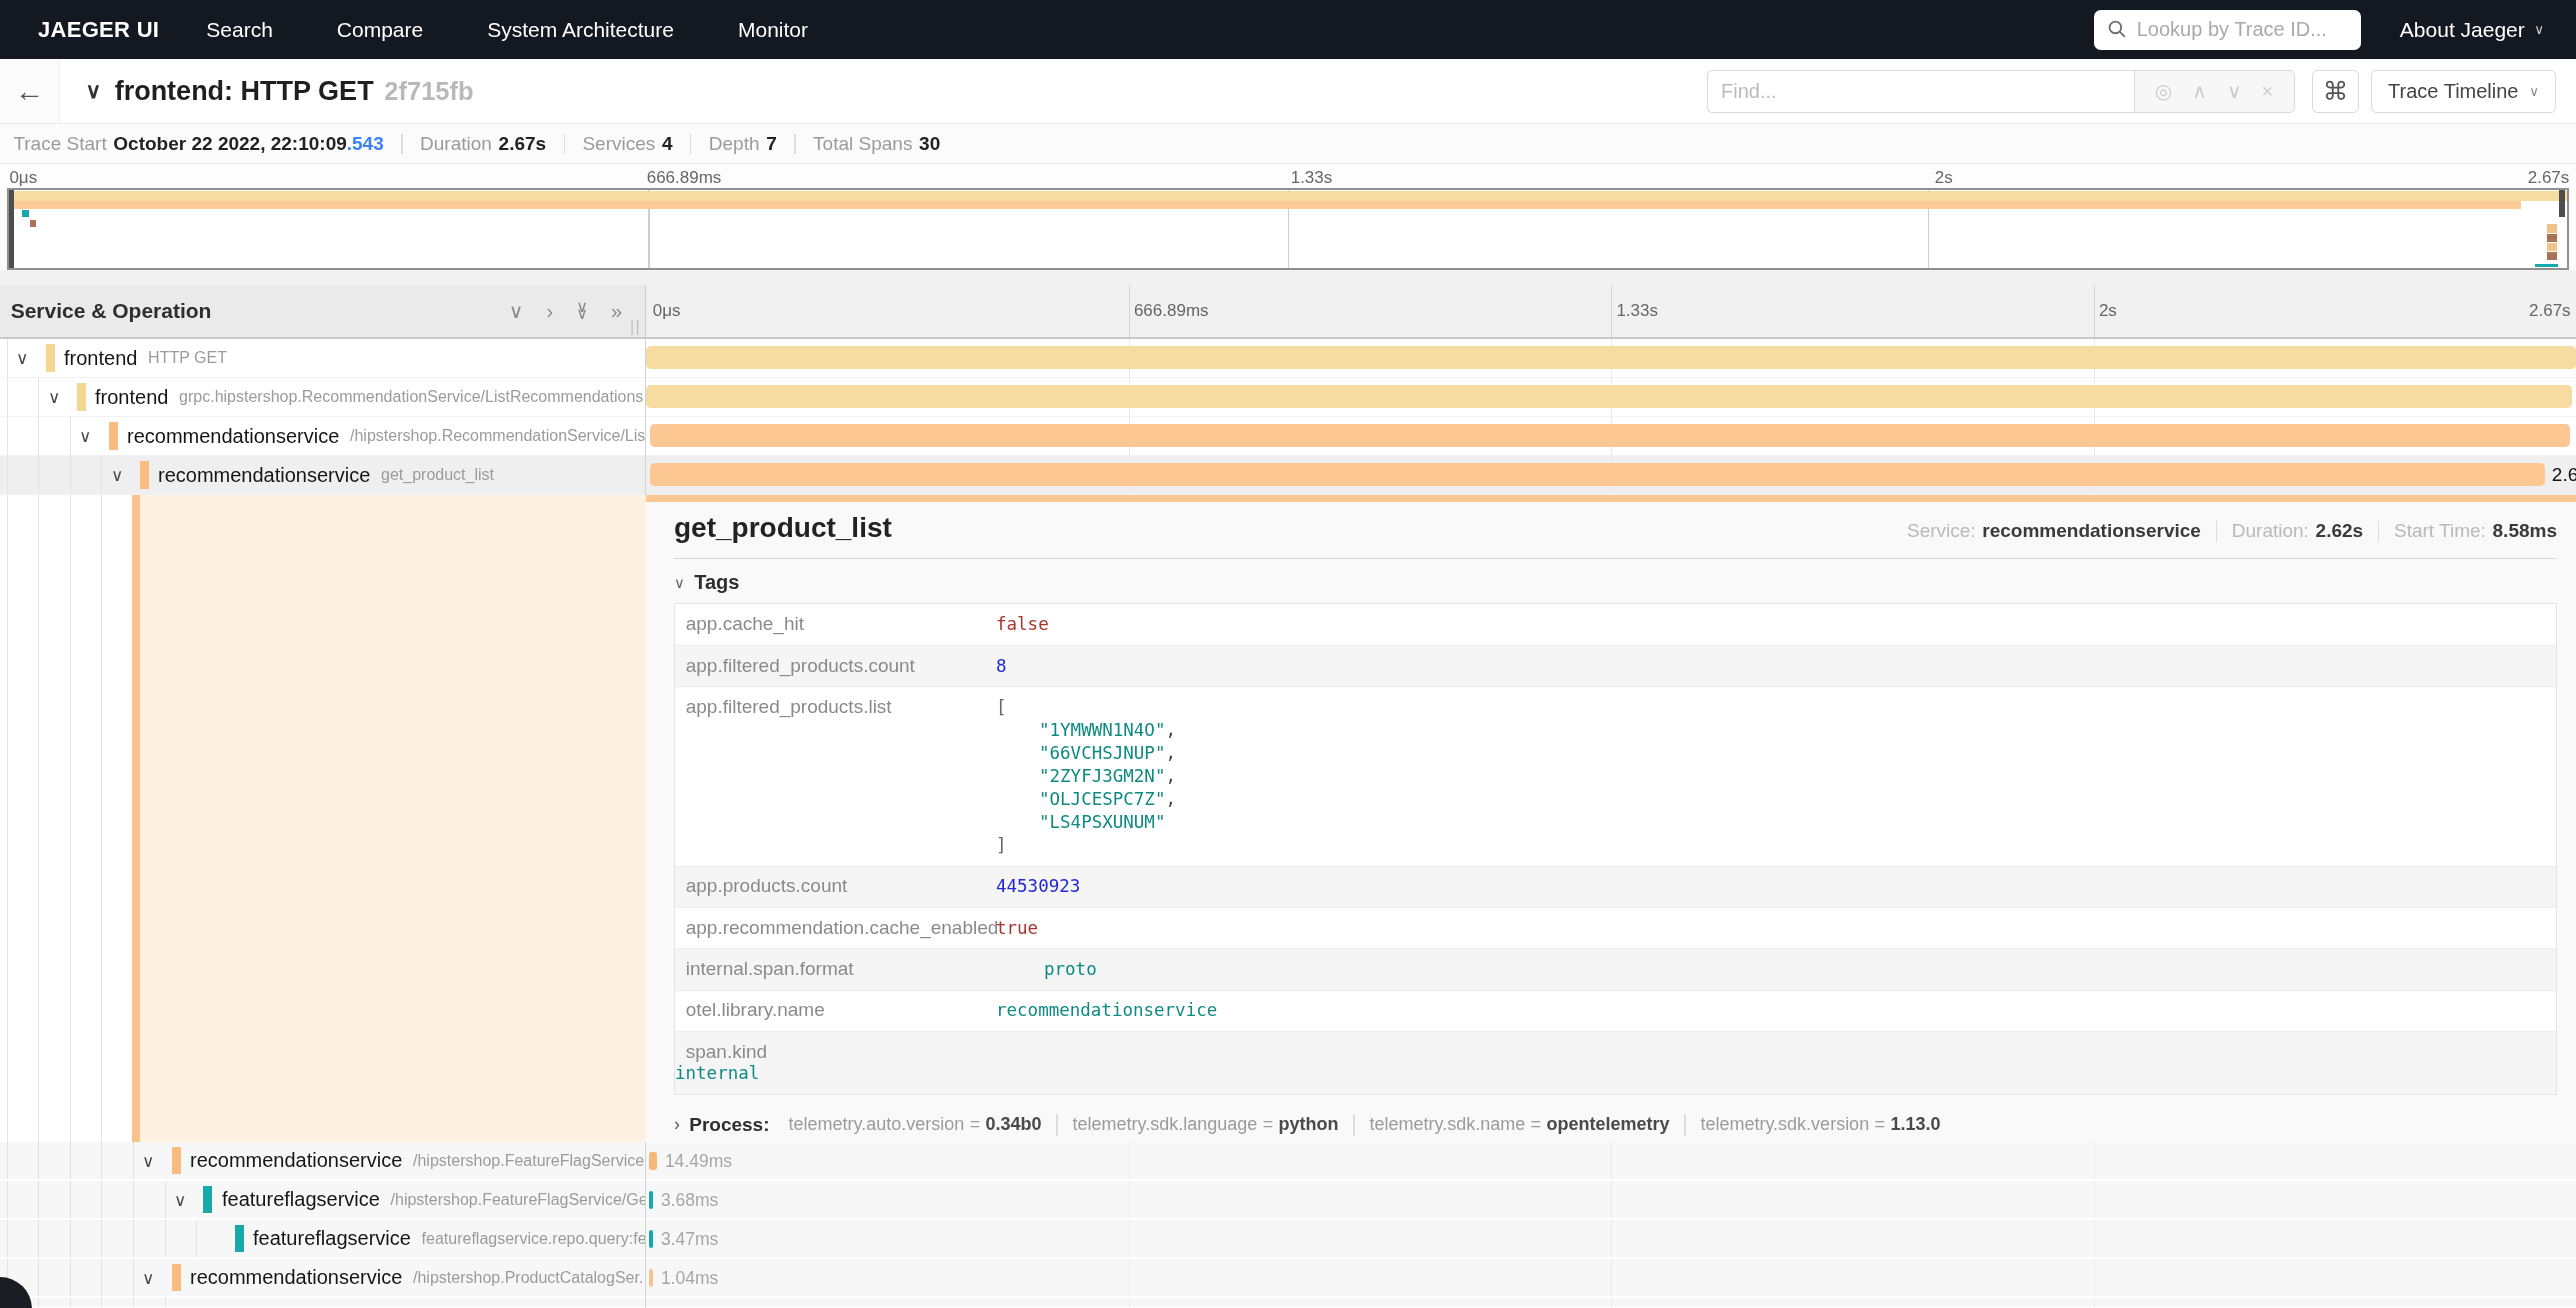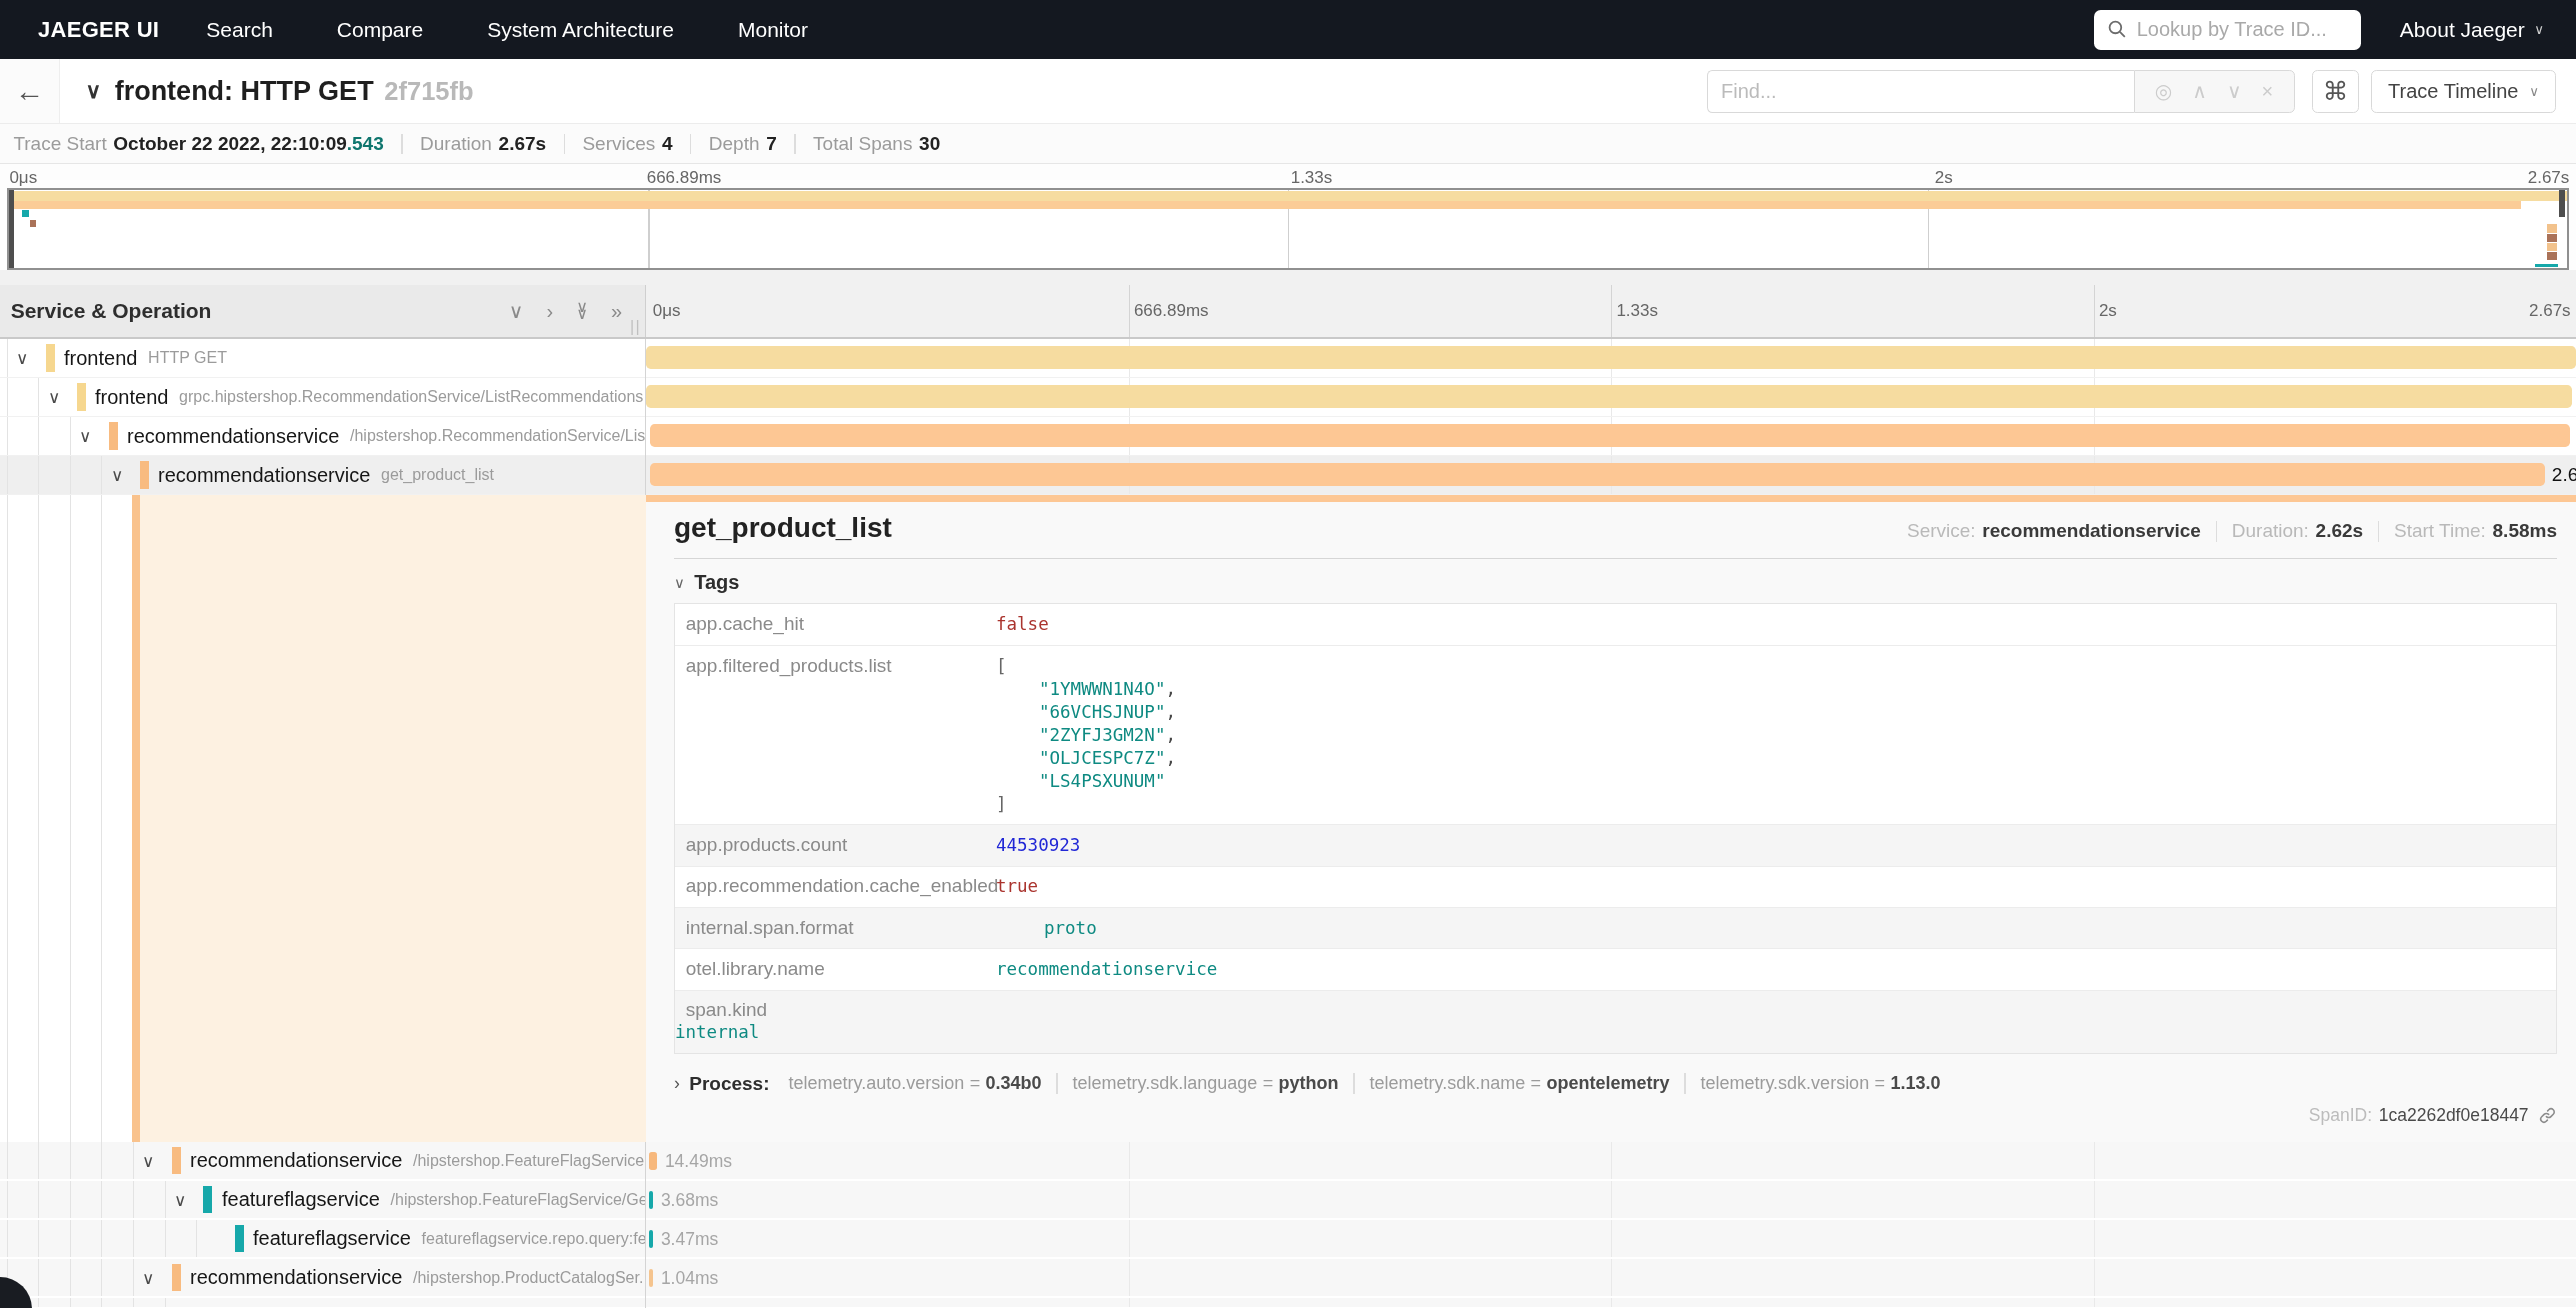--- a/index.html
+++ b/index.html
@@ -33,21 +33,21 @@
     display:flex; align-items:center; justify-content:center; font-size:25.5px; color:#555; background:#fff; }
   .selector { height:43px; border:1.3px solid #d9d9d9; border-radius:5.4px; margin-left:12px; padding:0 16px;
     display:flex; align-items:center; gap:10.7px; font-size:20px; color:#444; background:#fff; }
   .selector .chev { font-size:13.4px; color:#888; }
 
   
   .summary { height:40px; background:#fbfbfb; border-bottom:1.3px solid #e6e6e6;
     display:flex; align-items:center; padding-left:13.4px; font-size:19px; }
   .s-label { color:#9b9b9b; }
   .s-val { color:#222; font-weight:700; margin-left:6.7px; }
-  .s-ms { color:#0f766e; font-weight:700; }
+  .s-ms { color:#3b82f6; font-weight:700; }
   .s-div { width:1.3px; height:20px; background:#ddd; margin:0 17.5px; }
 
   
   .minimap { position:relative; height:121px; background:#fdfdfd; }
   .mm-ticks { position:relative; height:24px; font-size:17px; color:#666; }
   .mm-ticks span { position:absolute; top:4px; white-space:nowrap; }
   .mm-canvas { position:absolute; left:6.7px; right:6.7px; top:24px; height:82px; background:#fff;
     border:2px solid #909090; }
   .mm-grid { position:absolute; top:0; bottom:0; width:1.3px; background:#cfcfcf; }
   .mm-bar { position:absolute; }
@@ -359,20 +359,24 @@
       <div class="d-hr"></div>
       <div class="tags-head">
         <span class="tags-chev">∨</span>
         <span class="tags-title">Tags</span>
       </div>
       <div class="tag-table" id="tag-rows">
           <div class="tag-row">
             <div class="tag-key">app.cache_hit</div>
             <div class="tag-val" style="color: rgb(170, 52, 46);">false</div>
           </div>
+          <div class="tag-row alt">
+            <div class="tag-key">app.filtered_products.count</div>
+            <div class="tag-val" style="color: rgb(33, 39, 214);">8</div>
+          </div>
           <div class="tag-row">
             <div class="tag-key">app.filtered_products.list</div>
             <div class="tag-val">
               <div style="color: rgb(102, 102, 102);">[</div>
               <div class="indent"><span style="color: rgb(14, 138, 130);">"1YMWWN1N4O"</span><span style="color: rgb(68, 68, 68);">,</span></div>
               <div class="indent"><span style="color: rgb(14, 138, 130);">"66VCHSJNUP"</span><span style="color: rgb(68, 68, 68);">,</span></div>
               <div class="indent"><span style="color: rgb(14, 138, 130);">"2ZYFJ3GM2N"</span><span style="color: rgb(68, 68, 68);">,</span></div>
               <div class="indent"><span style="color: rgb(14, 138, 130);">"OLJCESPC7Z"</span><span style="color: rgb(68, 68, 68);">,</span></div>
               <div class="indent"><span style="color: rgb(14, 138, 130);">"LS4PSXUNUM"</span></div>
               <div style="color: rgb(102, 102, 102);">]</div>

